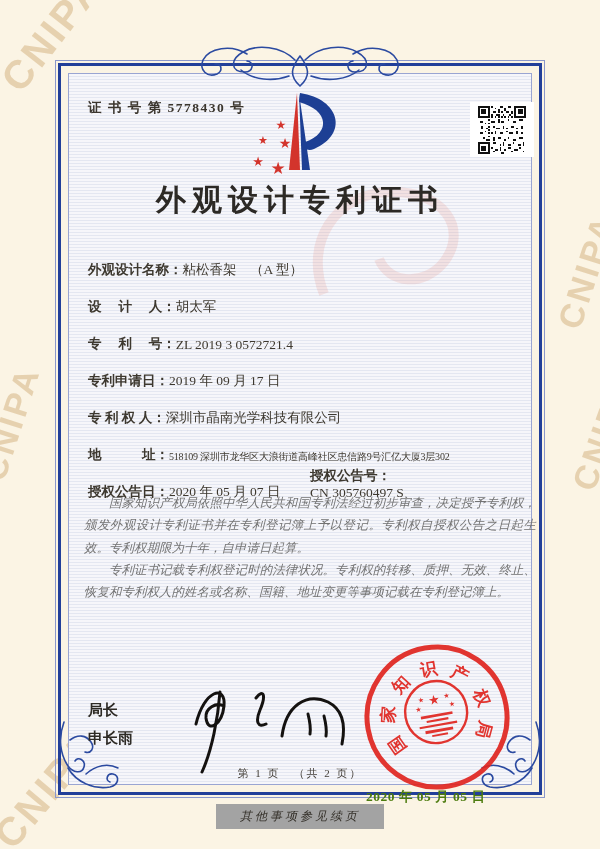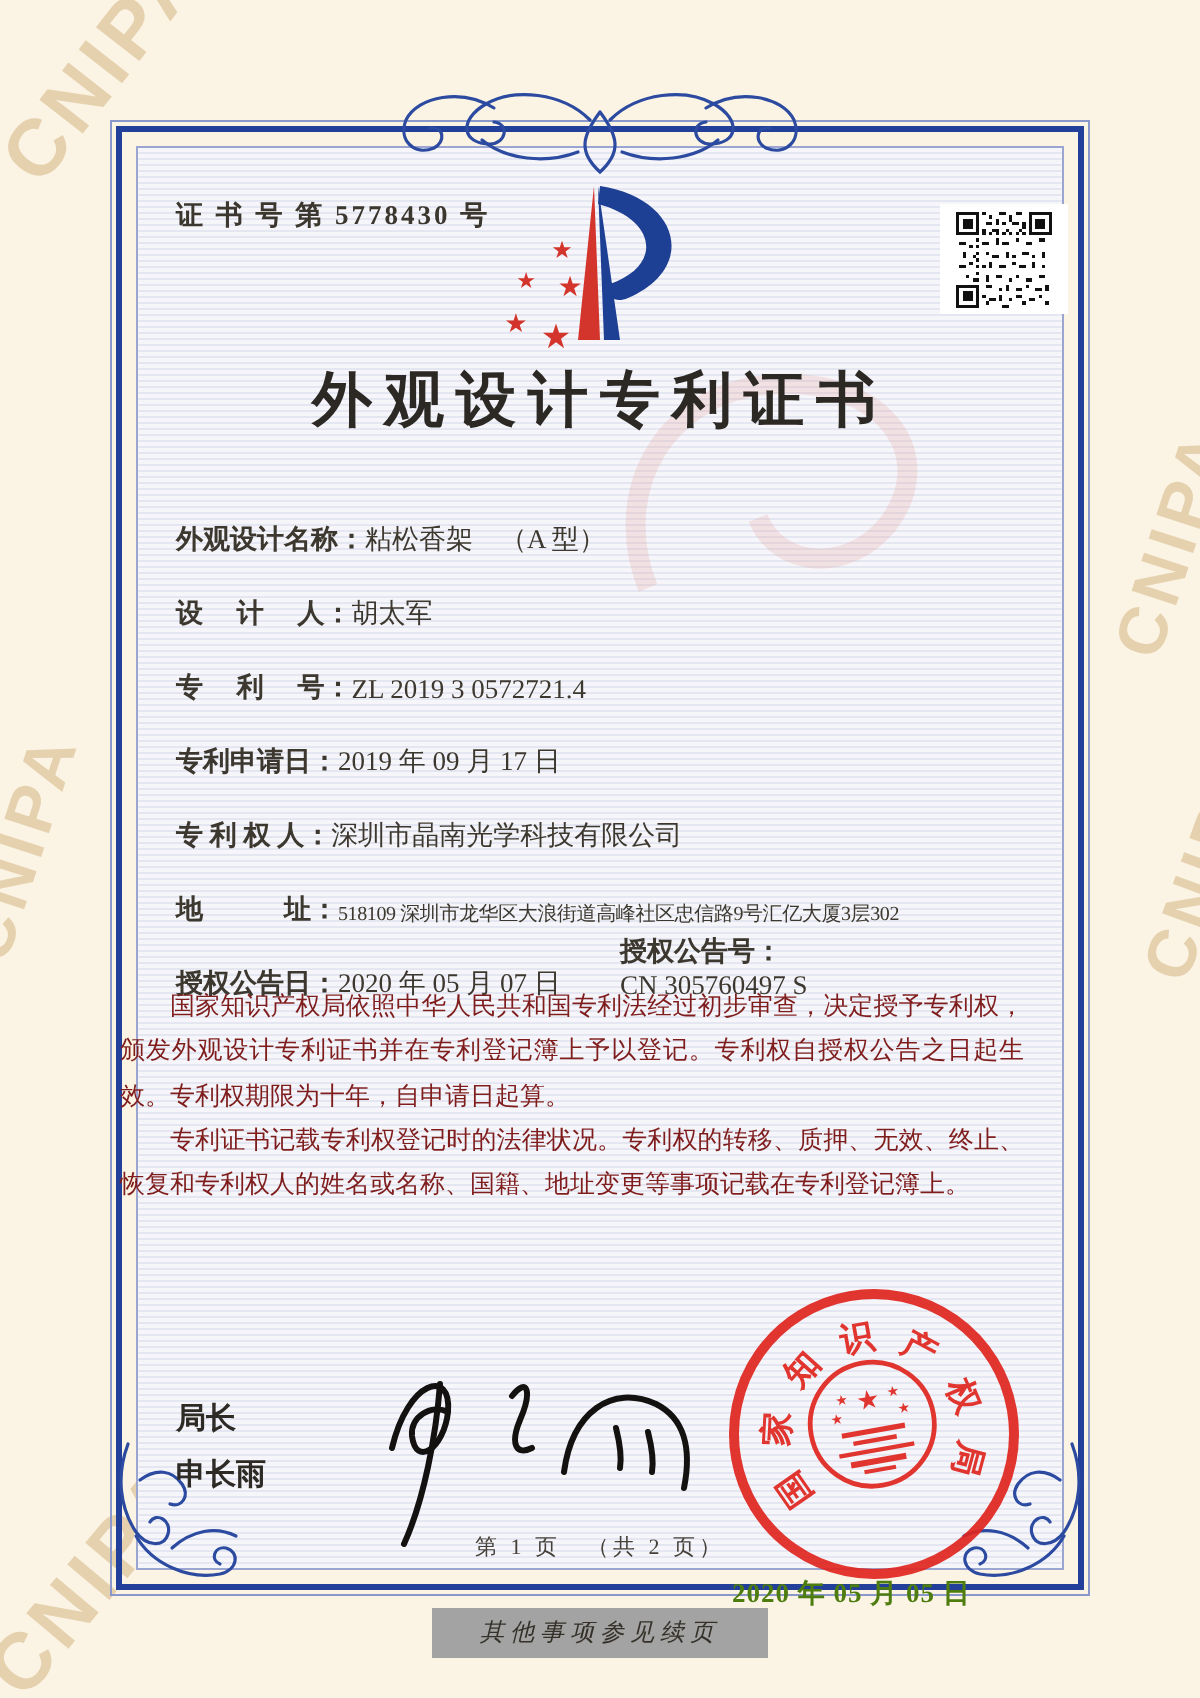--- a/index.html
+++ b/index.html
@@ -59,23 +59,23 @@
   
   .fields { position:absolute; left:88px; top:242px; width:436px; }
   .frow { height:37px; display:flex; align-items:flex-end; font-size:13.5px; color:#3d382f; }
   .frow .lab { font-weight:bold; white-space:nowrap; }
   .frow .val { white-space:nowrap; }
   .frow.addr .val { font-size:10px; letter-spacing:-0.2px; }
   .frow.double { position:relative; }
   .frow.double .pair2 { position:absolute; left:222px; display:flex;flex-direction:column; }
   
   .paras {
-    position:absolute; left:60px; top:492px; width:452px;
+    position:absolute; left:84px; top:492px; width:452px;
     font-size:12.5px; line-height:1.78; text-align:justify;
-    color:#7f1d1d;
+    font-style:italic; color:#737373;
   }
   .paras p { text-indent:2em; }
   
   .director {
     position:absolute; left:88px; top:696px;
     font-family:"Liberation Sans","DejaVu Sans",sans-serif;
     font-weight:bold; font-size:15px; color:#2e2b26; line-height:28px;
   }
   .signature { position:absolute; left:182px; top:672px; }
   .seal { position:absolute; left:352px; top:640px; }

